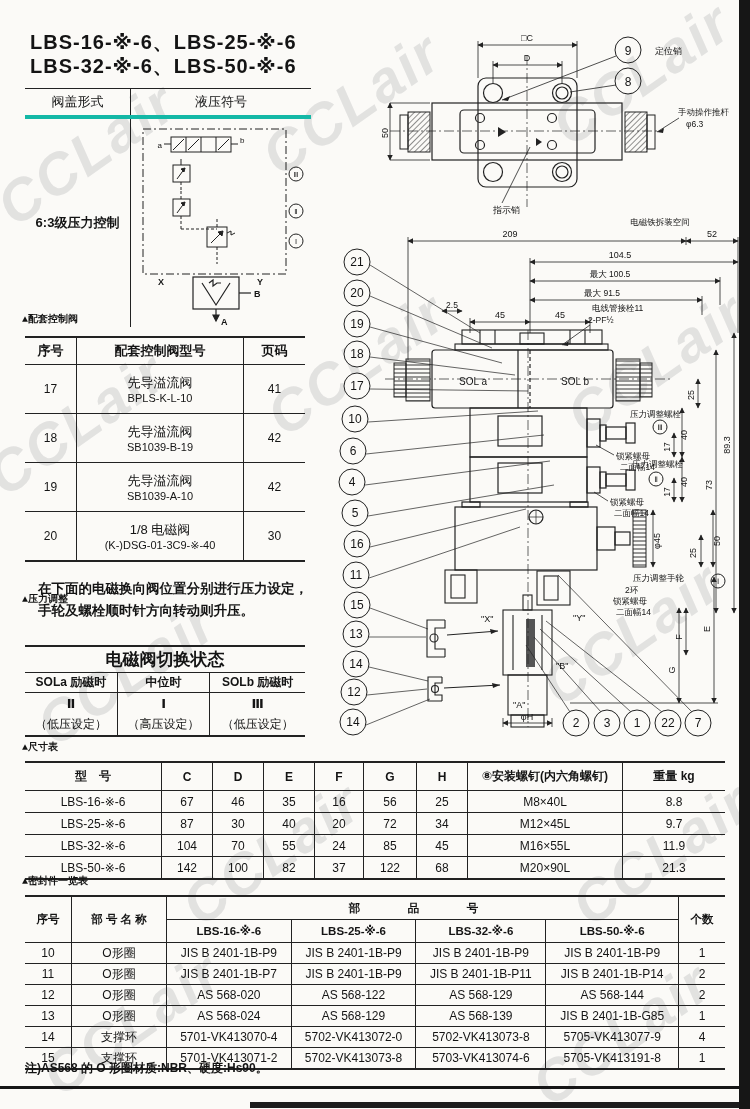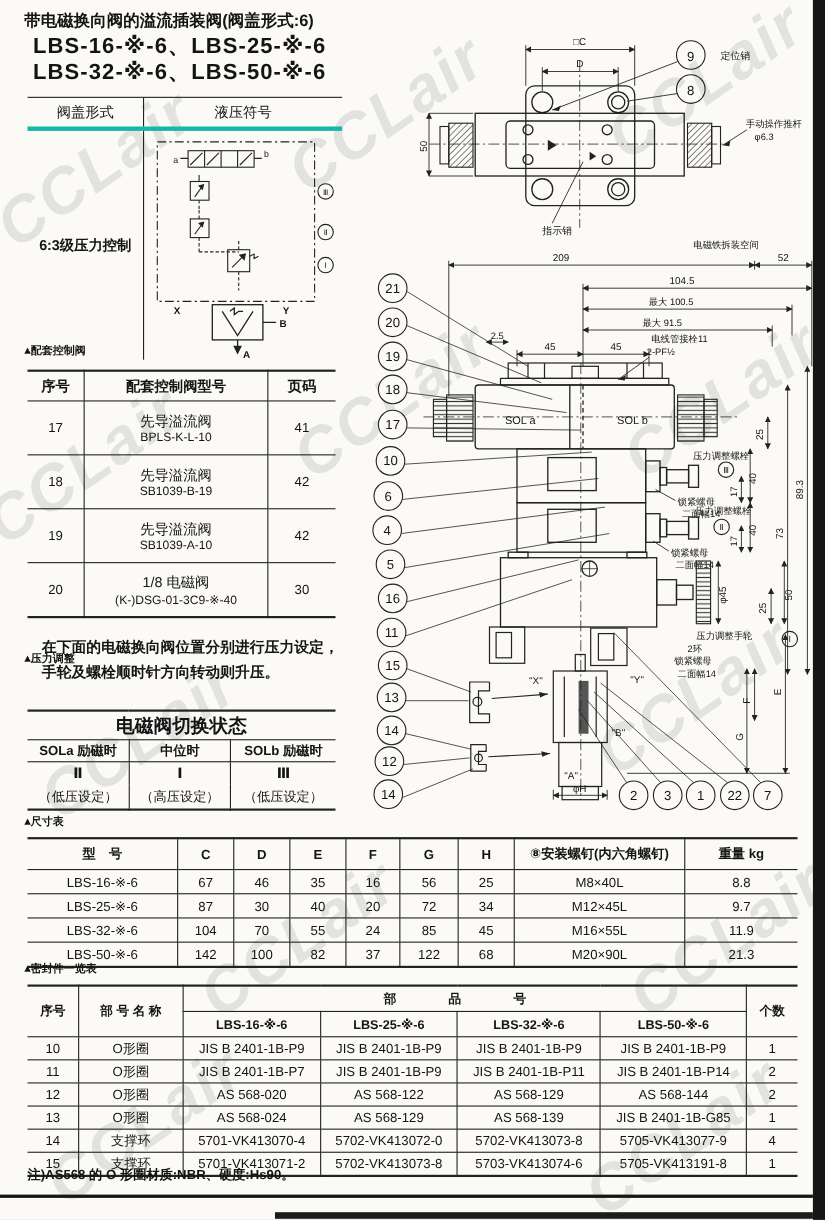--- a/index.html
+++ b/index.html
@@ -73,21 +73,20 @@
   <div class="wm" style="left:-25px;top:390px">CCLair</div>
   <div class="wm" style="left:255px;top:330px">CCLair</div>
   <div class="wm" style="left:555px;top:330px">CCLair</div>
   <div class="wm" style="left:25px;top:640px">CCLair</div>
   <div class="wm" style="left:530px;top:600px">CCLair</div>
   <div class="wm" style="left:170px;top:820px">CCLair</div>
   <div class="wm" style="left:560px;top:820px">CCLair</div>
   <div class="wm" style="left:30px;top:990px">CCLair</div>
   <div class="wm" style="left:520px;top:1000px">CCLair</div>
 
-  <div class="layer page-title">带电磁换向阀的溢流插装阀(阀盖形式:6)</div>
   <div class="layer models">
     <div>LBS-16-※-6、LBS-25-※-6</div>
     <div>LBS-32-※-6、LBS-50-※-6</div>
   </div>
 
   <div class="layer symbol">
     <div class="hdr">
       <div class="c1">阀盖形式</div>
       <div class="c2">液压符号</div>
     </div>

